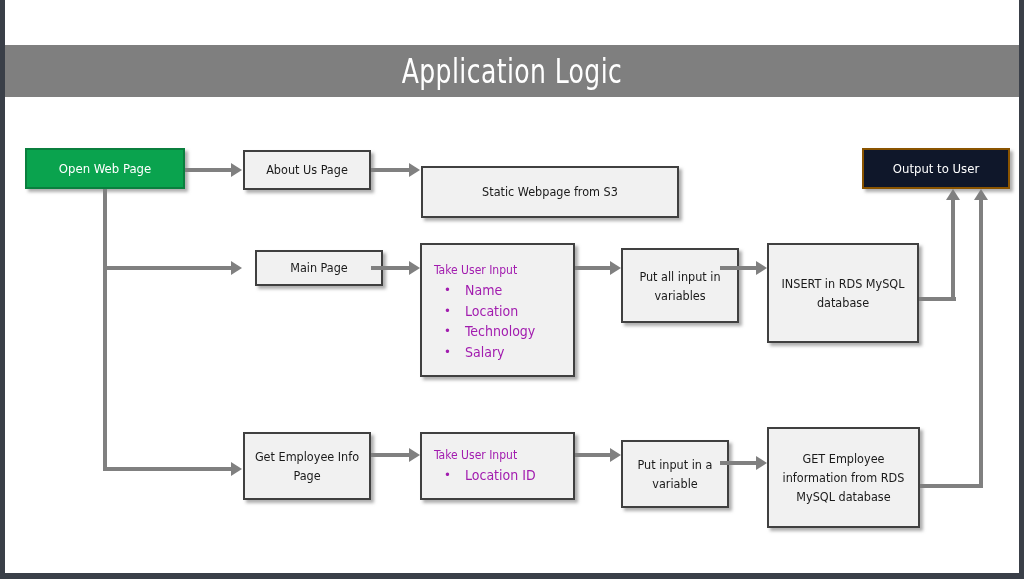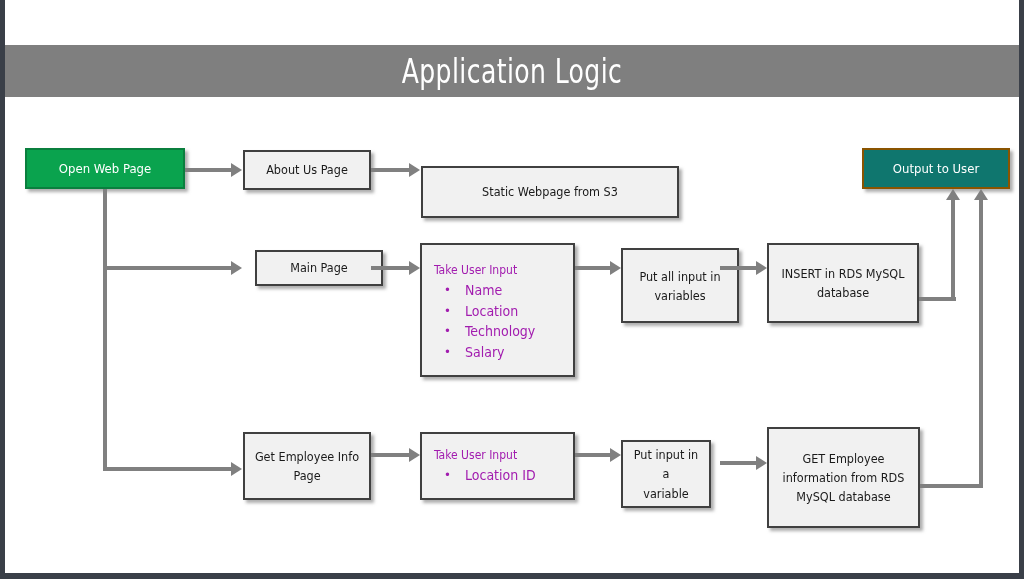--- a/index.html
+++ b/index.html
@@ -74,21 +74,21 @@
     box-sizing: border-box;
     white-space: pre-line;
   }
   .node.green {
     background: #0aa34e;
     border-color: #0a7f3e;
     color: #ffffff;
   }
   .node.green .txt { color: #ffffff; }
   .node.orange {
-    background: #0f766e;
+    background: #0f172a;
     border-color: #8a5400;
     color: #ffffff;
   }
   .node.orange .txt { color: #ffffff; }
 
   
   .node.listbox .inner {
     position: absolute;
     left: 12px;
     top: 18px;
@@ -182,40 +182,40 @@
         <li>Salary</li>
       </ul>
     </div>
   </div>
 
   <div class="node" style="left:616px; top:248px; width:118px; height:75px;">
     <div class="txt">Put all input in
 variables</div>
   </div>
 
-  <div class="node" style="left:762px; top:243px; width:152px; height:80px;">
+  <div class="node" style="left:762px; top:243px; width:152px; height:100px;">
     <div class="txt">INSERT in RDS MySQL
 database</div>
   </div>
 
   <div class="node" style="left:238px; top:432px; width:128px; height:68px;">
     <div class="txt">Get Employee Info
 Page</div>
   </div>
 
   <div class="node listbox" style="left:415px; top:432px; width:155px; height:68px;">
     <div class="inner" style="top:14px;">
       <div class="head">Take User Input</div>
       <ul>
         <li>Location ID</li>
       </ul>
     </div>
   </div>
 
-  <div class="node" style="left:616px; top:440px; width:90px; height:68px;">
+  <div class="node" style="left:616px; top:440px; width:108px; height:68px;">
     <div class="txt">Put input in a
 variable</div>
   </div>
 
   <div class="node" style="left:762px; top:427px; width:153px; height:101px;">
     <div class="txt">GET Employee
 information from RDS
 MySQL database</div>
   </div>
 

